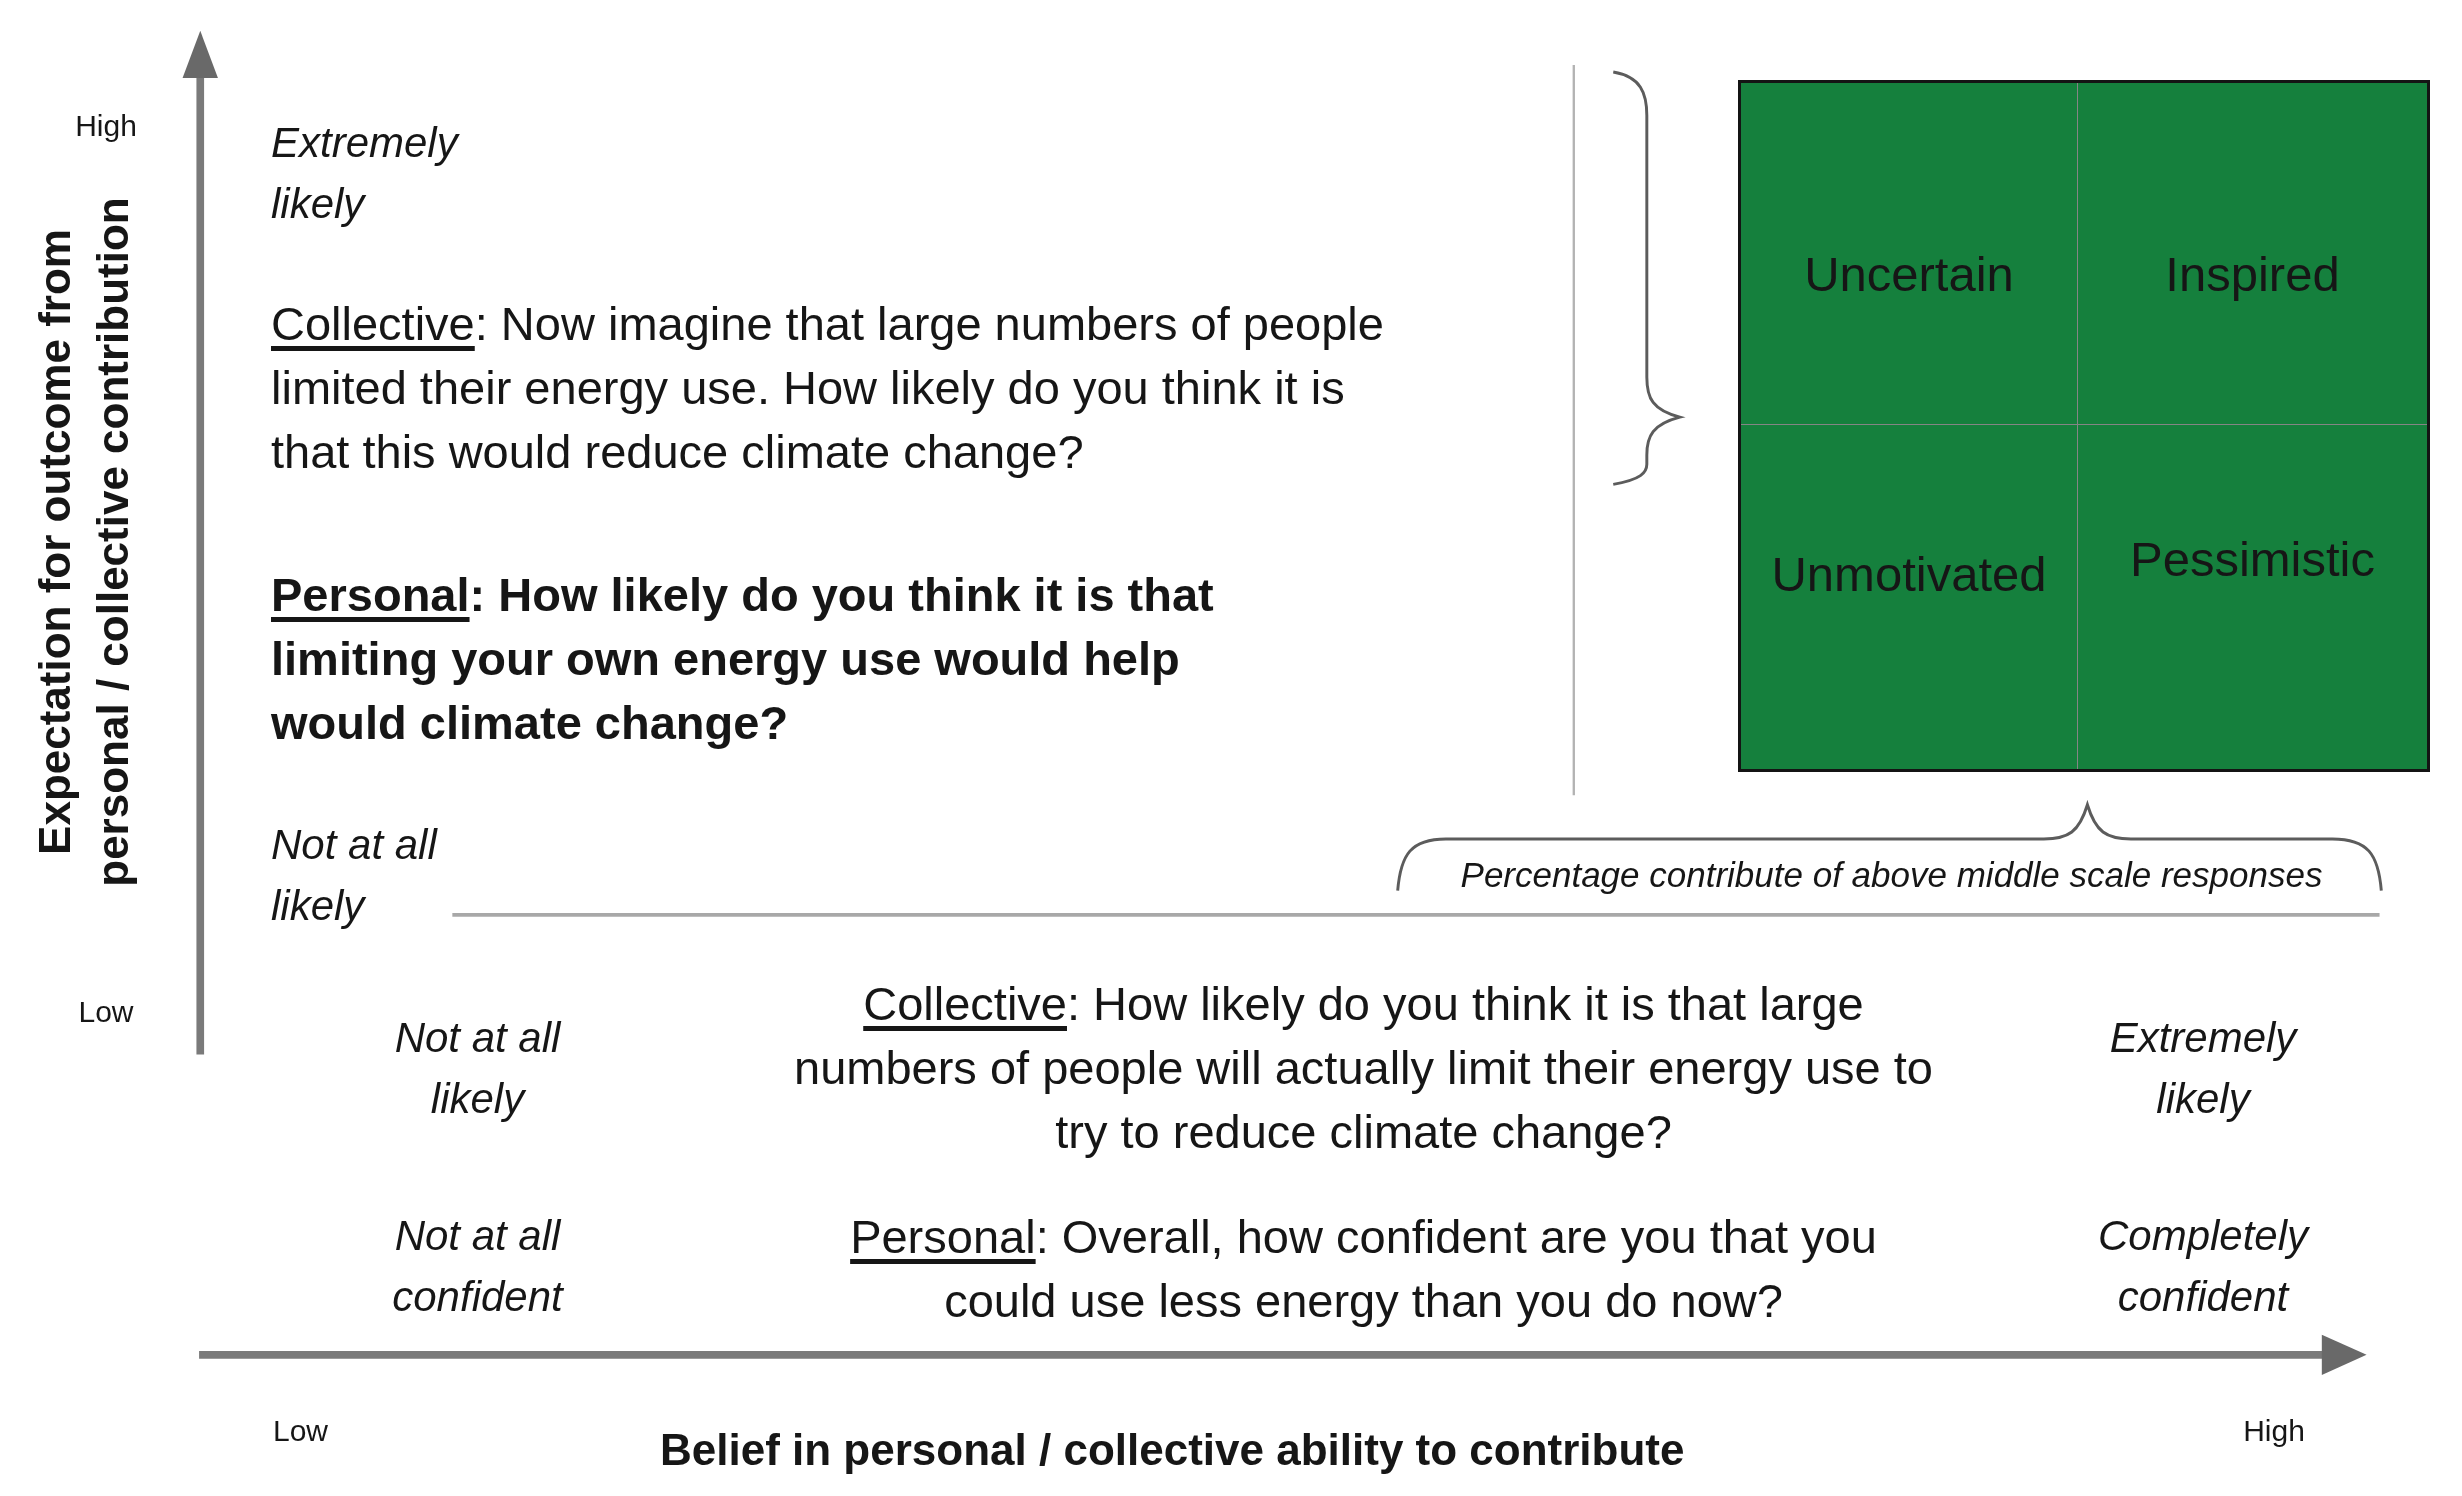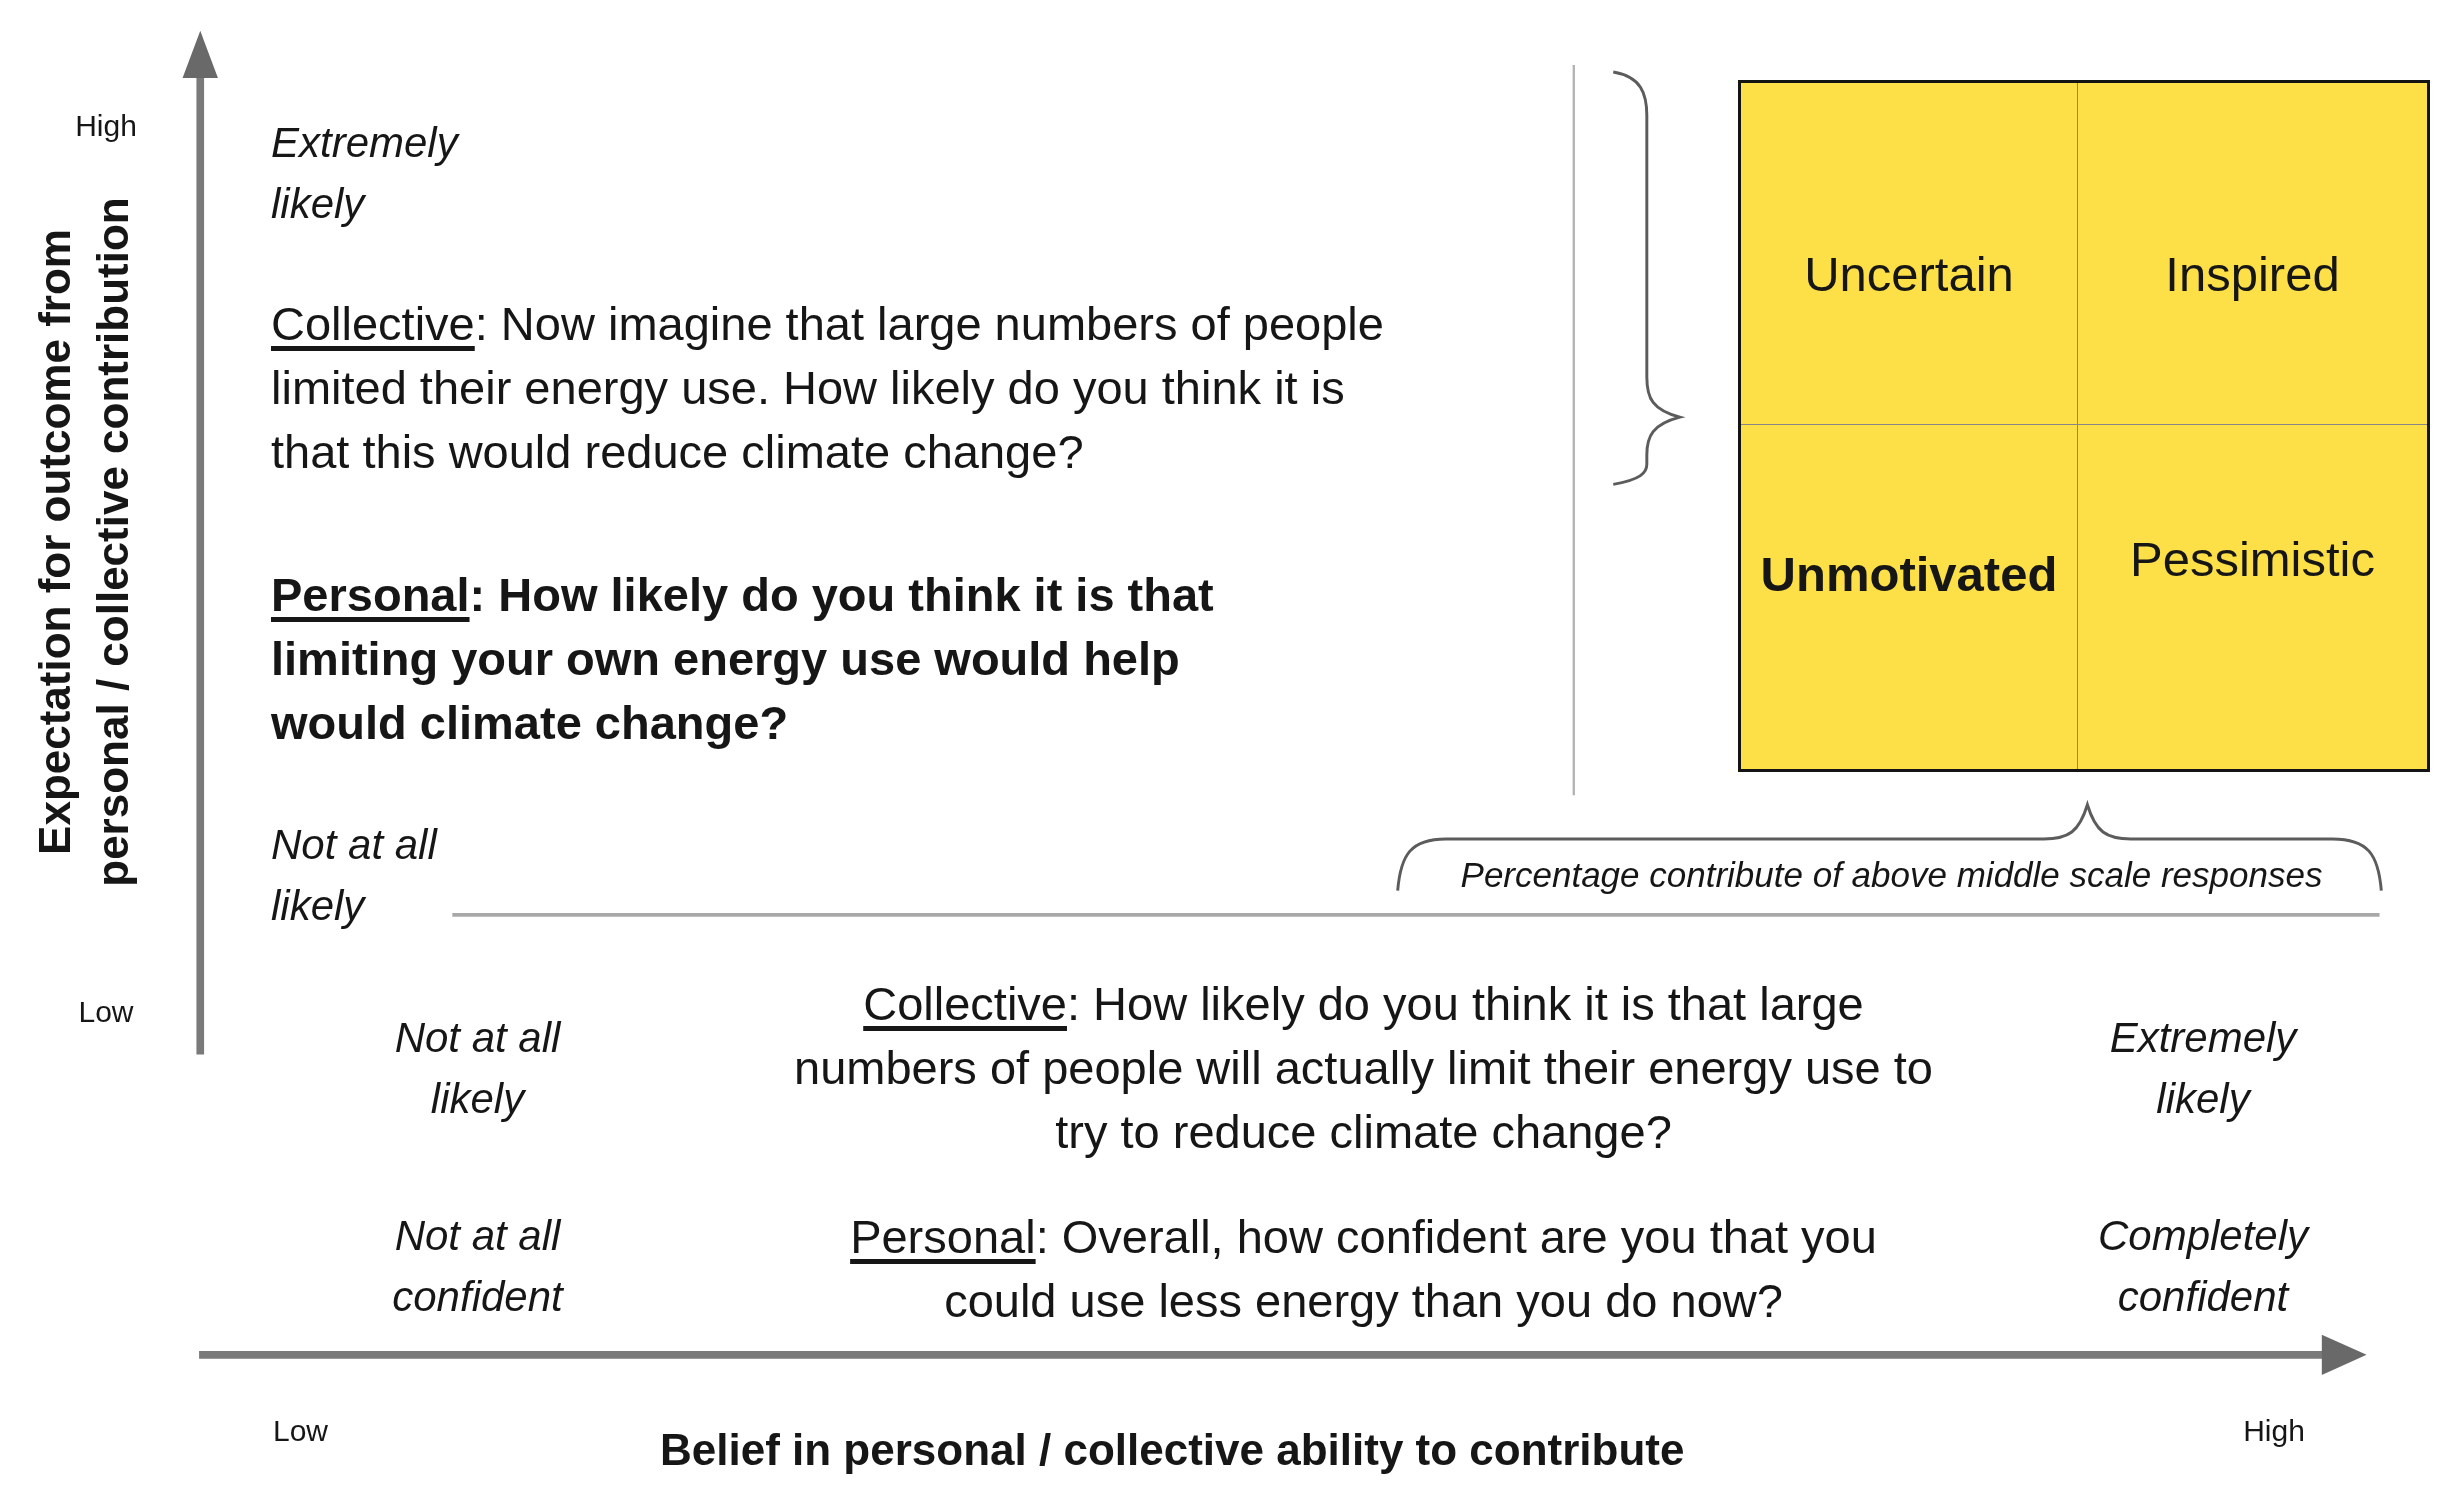--- a/index.html
+++ b/index.html
@@ -24,30 +24,30 @@
   
   #y-axis-title{
     width:825px;height:124px;left:-325px;top:480px;
     transform:rotate(-90deg);
     font-weight:bold;font-size:44px;line-height:58px;text-align:center;
     white-space:nowrap;
   }
   
   #quadrant-matrix{
     left:1738px;top:80px;width:692px;height:692px;
-    background:#fde047;border:3.5px solid #141414;box-sizing:border-box;
+    background:#15803d;border:3.5px solid #141414;box-sizing:border-box;
     display:grid;grid-template-columns:337px 1fr;grid-template-rows:342px 1fr;
   }
   .quad{
     display:flex;align-items:center;justify-content:center;
     font-size:49px;box-sizing:border-box;
   }
   .quad.tl{border-right:1.8px solid #858585;border-bottom:1.8px solid #858585;padding-top:41px;}
   .quad.tr{border-bottom:1.8px solid #858585;padding-top:41px;}
-  .quad.bl{border-right:1.8px solid #858585;padding-bottom:46px;font-weight:bold;}
+  .quad.bl{border-right:1.8px solid #858585;padding-bottom:46px;}
   .quad.br{padding-bottom:77px;}
   #matrix-caption{
     left:1373px;top:851px;width:1037px;text-align:center;
     font-style:italic;font-size:35px;line-height:47px;white-space:nowrap;
   }
   #x-axis-title{
     left:660px;top:1425px;width:1178px;text-align:left;
     font-weight:bold;font-size:44px;white-space:nowrap;
   }
 </style>

